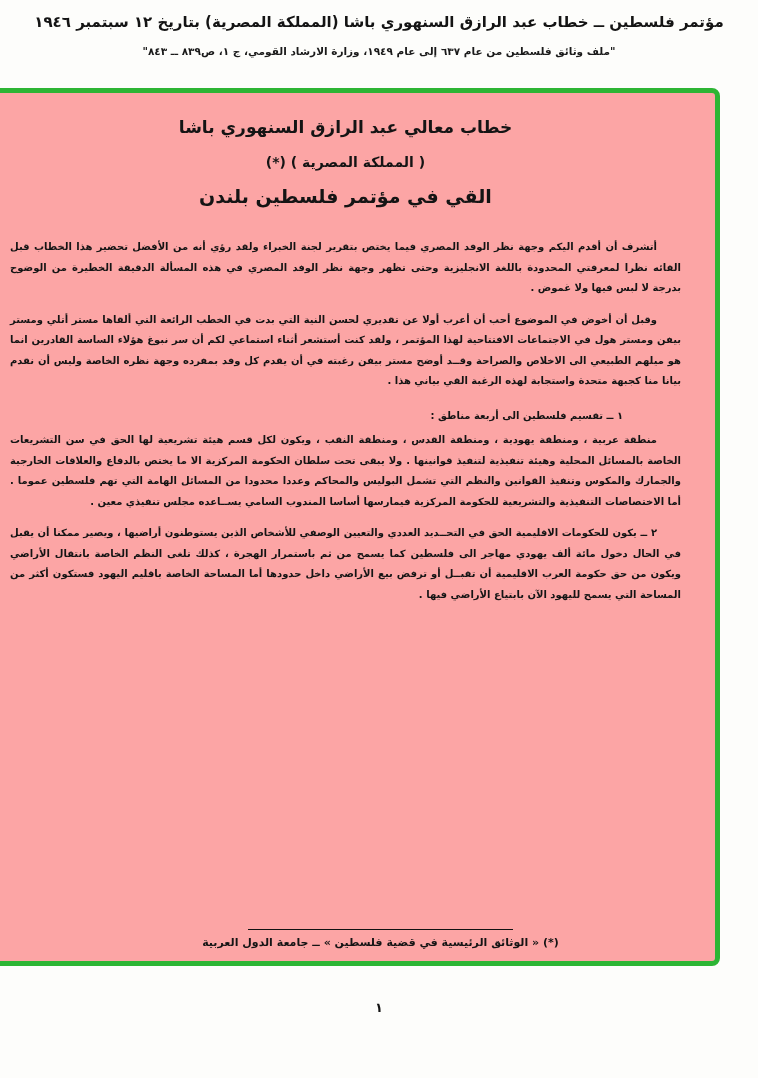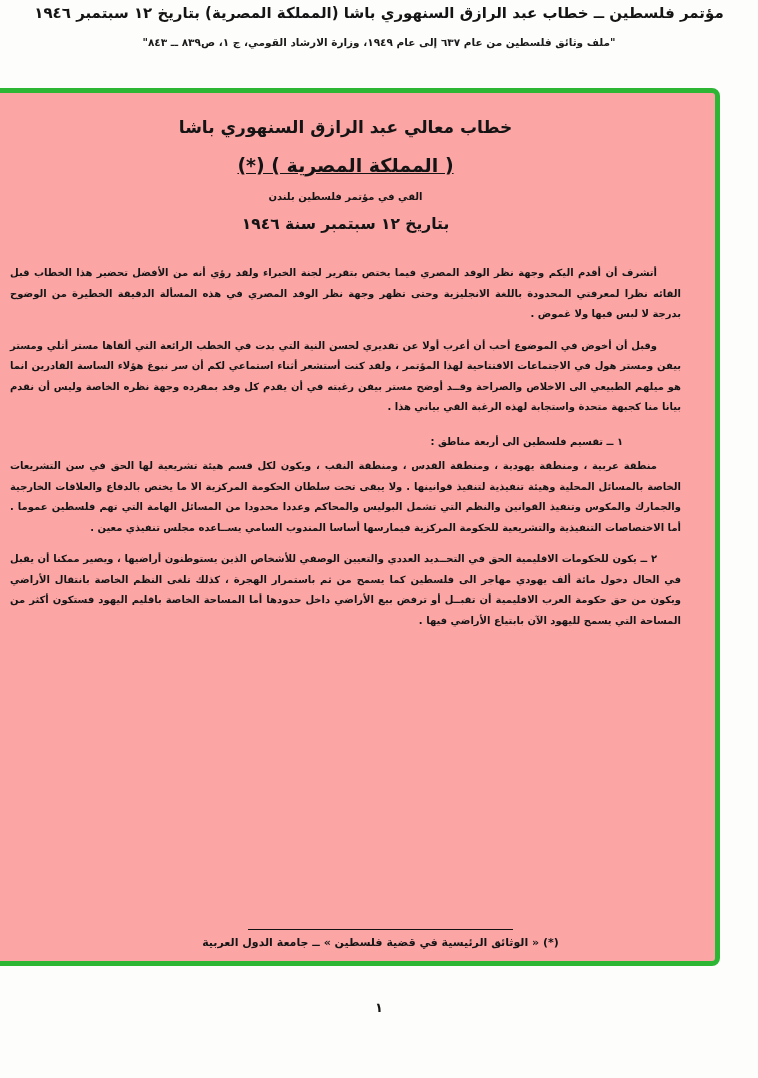--- a/index.html
+++ b/index.html
@@ -11,21 +11,21 @@
   }
   .page {
     position: relative;
     width: 758px; height: 1078px;
     direction: rtl;
     background: #fdfdfb;
     overflow: hidden;
   }
 
   
-  .doc-header { text-align: center; padding-top: 4px; }
+  .doc-header { text-align: center; padding-top: 13px; }
   .hdr-line1 {
     font-size: 15px; font-weight: 700;
     letter-spacing: 0.2px;
   }
   .hdr-line2 {
     font-size: 10.5px; font-weight: 700;
     margin-top: 14px; color: #1a1a1a;
   }
 
   
@@ -35,22 +35,22 @@
     width: 749px; height: 878px;
     border: 5px solid #2db534;
     border-radius: 8px;
     background: #fca5a5;
     padding: 24px 34px 12px 34px;
     overflow: hidden;
   }
 
   .title-block { text-align: center; margin-bottom: 30px; }
   .title-main   { font-size: 17px; font-weight: 700; }
-  .title-sub1   { font-size: 19px; font-weight: 700; margin-top: 17px; text-decoration: underline; }
-  .title-sub2   { font-size: 10px; font-weight: 700; margin-top: 15px; }
+  .title-sub1   { font-size: 14px; font-weight: 700; margin-top: 17px; }
+  .title-sub2   { font-size: 19px; font-weight: 700; margin-top: 15px; }
   .title-sub3   { font-size: 15.5px; font-weight: 700; margin-top: 13px; }
 
   .body-text p {
     font-size: 10px;
     font-weight: 600;
     line-height: 20.5px;
     text-align: justify;
     text-indent: 2.4em;
     margin-bottom: 11px;
   }
@@ -98,21 +98,20 @@
     <div class="hdr-line1">مؤتمر فلسطين ــ خطاب عبد الرازق السنهوري باشا (المملكة المصرية) بتاريخ ١٢ سبتمبر ١٩٤٦</div>
     <div class="hdr-line2">"ملف وثائق فلسطين من عام ٦٣٧ إلى عام ١٩٤٩، وزارة الارشاد القومي، ج ١، ص٨٣٩ ــ ٨٤٣"</div>
   </header>
 
   <div class="frame">
 
     <div class="title-block">
       <div class="title-main">خطاب معالي عبد الرازق السنهوري باشا</div>
       <div class="title-sub1">( المملكة المصرية ) (*)</div>
       <div class="title-sub2">القي في مؤتمر فلسطين بلندن</div>
-      <div class="title-sub3">بتاريخ ١٢ سبتمبر سنة ١٩٤٦</div>
     </div>
 
     <div class="body-text">
       <p>أتشرف أن أقدم اليكم وجهة نظر الوفد المصري فيما يختص بتقرير لجنة الخبراء ولقد رؤي أنه من الأفضل تحضير هذا الخطاب قبل القائه نظرا لمعرفتي المحدودة باللغة الانجليزية وحتى تظهر وجهة نظر الوفد المصري في هذه المسألة الدقيقة الخطيرة من الوضوح بدرجة لا لبس فيها ولا غموض .</p>
       <p>وقبل أن أخوض في الموضوع أحب أن أعرب أولا عن تقديري لحسن النية التي بدت في الخطب الرائعة التي ألقاها مستر أتلي ومستر بيفن ومستر هول في الاجتماعات الافتتاحية لهذا المؤتمر ، ولقد كنت أستشعر أثناء استماعي لكم أن سر نبوغ هؤلاء الساسة القادرين انما هو ميلهم الطبيعي الى الاخلاص والصراحة وقــد أوضح مستر بيفن رغبته في أن يقدم كل وفد بمفرده وجهة نظره الخاصة وليس أن نقدم بيانا منا كجبهة متحدة واستجابة لهذه الرغبة القي بياني هذا .</p>
       <p class="numbered-heading">١ ــ تقسيم فلسطين الى أربعة مناطق :</p>
       <p>منطقة عربية ، ومنطقة يهودية ، ومنطقة القدس ، ومنطقة النقب ، ويكون لكل قسم هيئة تشريعية لها الحق في سن التشريعات الخاصة بالمسائل المحلية وهيئة تنفيذية لتنفيذ قوانينها . ولا يبقى تحت سلطان الحكومة المركزية الا ما يختص بالدفاع والعلاقات الخارجية والجمارك والمكوس وتنفيذ القوانين والنظم التي تشمل البوليس والمحاكم وعددا محدودا من المسائل الهامة التي تهم فلسطين عموما . أما الاختصاصات التنفيذية والتشريعية للحكومة المركزية فيمارسها أساسا المندوب السامي يســاعده مجلس تنفيذي معين .</p>
       <p>٢ ــ يكون للحكومات الاقليمية الحق في التحــديد العددي والتعيين الوصفي للأشخاص الذين يستوطنون أراضيها ، ويصير ممكنا أن يقبل في الحال دخول مائة ألف يهودي مهاجر الى فلسطين كما يسمح من ثم باستمرار الهجرة ، كذلك تلغى النظم الخاصة بانتقال الأراضي ويكون من حق حكومة العرب الاقليمية أن تقبــل أو ترفض بيع الأراضي داخل حدودها أما المساحة الخاصة باقليم اليهود فستكون أكثر من المساحة التي يسمح لليهود الآن بابتياع الأراضي فيها .</p>
     </div>
 

